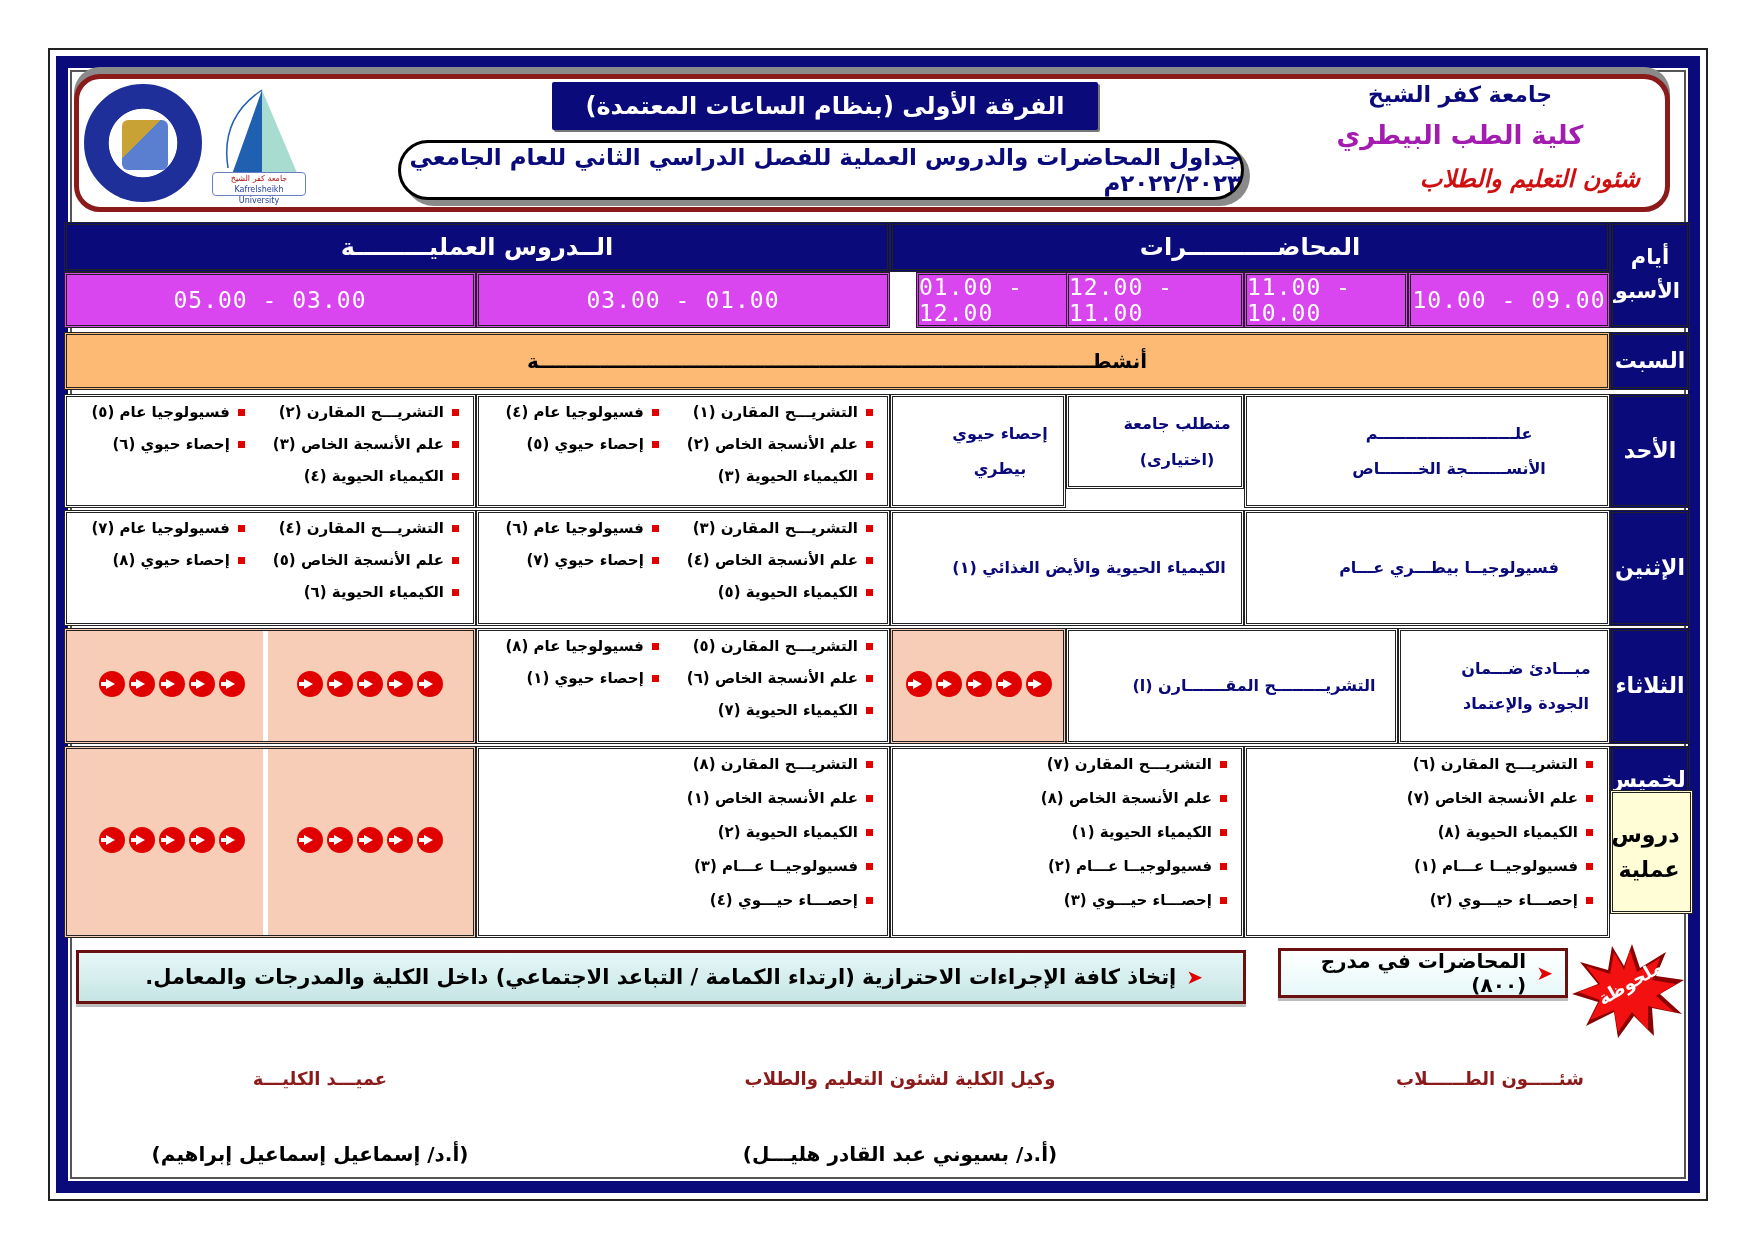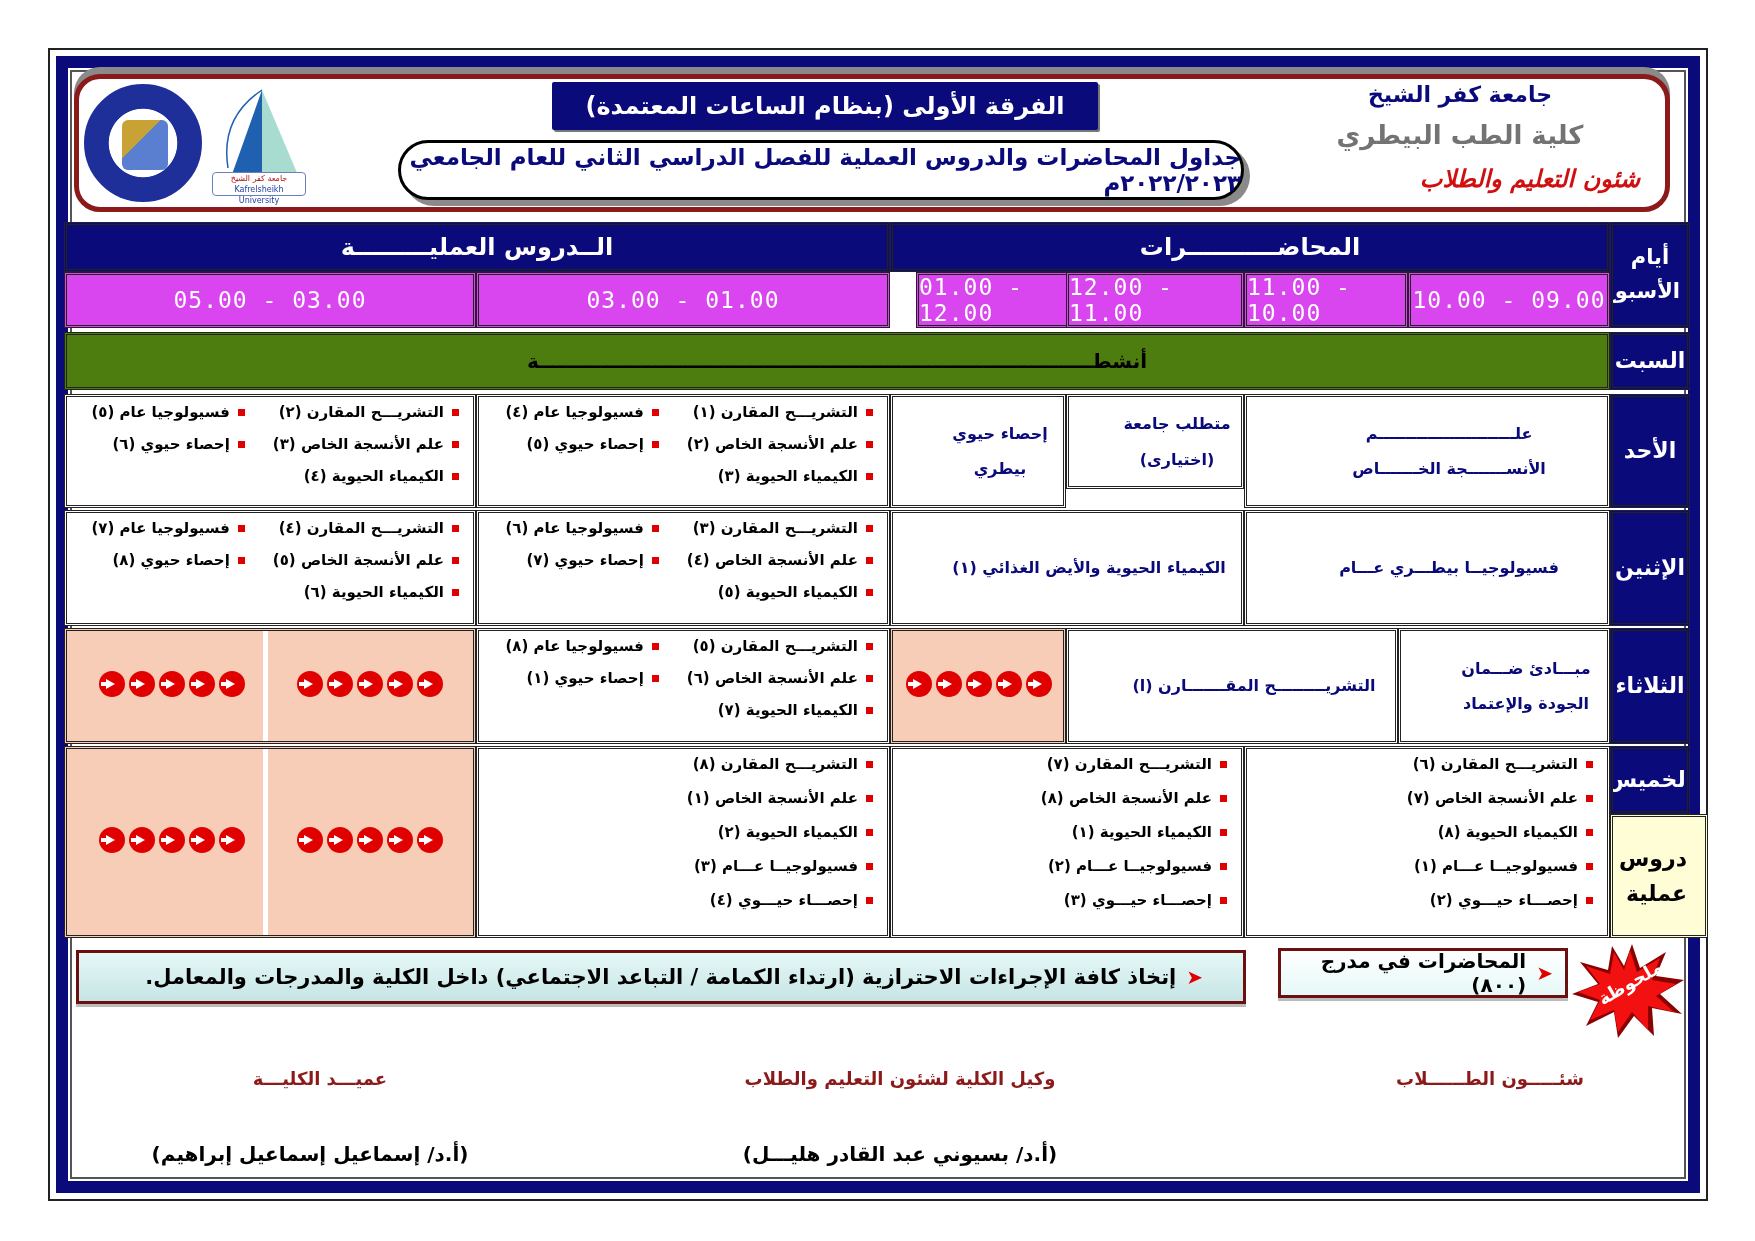--- a/index.html
+++ b/index.html
@@ -28,34 +28,34 @@
     background: #0a0a7a; border-radius: 2px; color: #fff; font-weight: bold; font-size: 24px;
     display: flex; align-items: center; justify-content: center; direction: rtl;
     font-family: "DejaVu Sans", sans-serif; box-shadow: 2px 2px 0 #777; }
   .schedule-title { position: absolute; left: 398px; top: 140px; width: 846px; height: 60px;
     border: 3px solid #000; border-radius: 30px; background: #fff; box-shadow: 6px 6px 0 #8a8a8a;
     color: #0a0a7a; font-weight: bold; font-size: 23px; display: flex; align-items: center;
     justify-content: center; direction: rtl; }
   .uni-name { position: absolute; left: 1310px; top: 82px; width: 300px; text-align: center;
     color: #0a0a7a; font-weight: bold; font-size: 22px; direction: rtl; }
   .faculty-name { position: absolute; left: 1310px; top: 120px; width: 300px; text-align: center;
-    color: #737373; font-weight: bold; font-size: 26px; direction: rtl; }
+    color: #a21caf; font-weight: bold; font-size: 26px; direction: rtl; }
   .dept-name { position: absolute; left: 1300px; top: 165px; width: 340px; 
     color: #d01010; font-weight: bold; font-size: 24px; direction: rtl; font-style: italic; }
 
   
   .sched { position: absolute; left: 64px; top: 222px; width: 1626px; }
   .cell { position: absolute; border: 3px double #222; background: #fff; overflow: hidden; }
   .hdr-blue { background: #0a0a7a; color: #fff; font-weight: bold; display: flex; align-items: center;
     justify-content: center; direction: rtl; }
   .hdr-red { background: #d946ef; color: #fff; font-family: "DejaVu Sans Mono", monospace; font-size: 23px;
     display: flex; align-items: center; justify-content: center; letter-spacing: 1px; }
   .day { background: #0a0a7a; color: #fff; font-weight: bold; font-size: 22px; display: flex;
     align-items: center; justify-content: center; direction: rtl; text-align: center; line-height: 1.6; }
-  .yellow { background: #4d7c0f; }
+  .yellow { background: #fdba74; }
   .peach { background: #f8cdb8; }
   .lecture { color: #0a0a7a; font-weight: bold; font-size: 16px; display: flex; flex-direction: column;
     align-items: center; justify-content: center; direction: rtl; text-align: center; line-height: 2.2; padding-left: 44px; }
   .lab-item { display: flex; align-items: center; gap: 8px; white-space: nowrap; }
   .bullet { display: inline-block; width: 7px; height: 7px; background: #e00000; flex-shrink: 0; }
   .lab-col { display: flex; flex-direction: column; gap: 14px; padding: 6px 14px; direction: rtl; font-size: 15px; font-weight: bold; }
   .arrows { display: flex; gap: 4px; justify-content: center; align-items: center; }
   .arrow-circle { width: 26px; height: 26px; border-radius: 50%; background: #e00000; position: relative; }
   .arrow-circle::after { content: ""; position: absolute; left: 7px; top: 8px; width: 0; height: 0;
     border-top: 5px solid transparent; border-bottom: 5px solid transparent; border-left: 9px solid #fff; }
@@ -405,21 +405,21 @@
           <span class="bullet"></span>
           <span>فسيولوجيــا عـــام (١)</span>
         </div>
       <div class="lab-item">
           <span class="bullet"></span>
           <span>إحصـــاء حيـــوي (٢)</span>
         </div>
     </div>
   </div>
   <div class="cell day" style="left:1546px;top:524px;width:80px;height:68px;">الخميس</div>
-  <div class="cell day" style="left:1546px;top:592px;width:98px;height:124px;background:#fffdd6;color:#000;">
+  <div class="cell day" style="left:1546px;top:568px;width:83px;height:124px;background:#fffdd6;color:#000;">
     <span style="width:56px;">دروس عملية</span>
   </div>
 </div>
 
 <div class="note-main">
   <span class="note-arrow">➤</span>
   <span>إتخاذ كافة الإجراءات الاحترازية (ارتداء الكمامة / التباعد الاجتماعي) داخل الكلية والمدرجات والمعامل.</span>
 </div>
 <div class="note-hall">
   <span class="note-arrow">➤</span>

